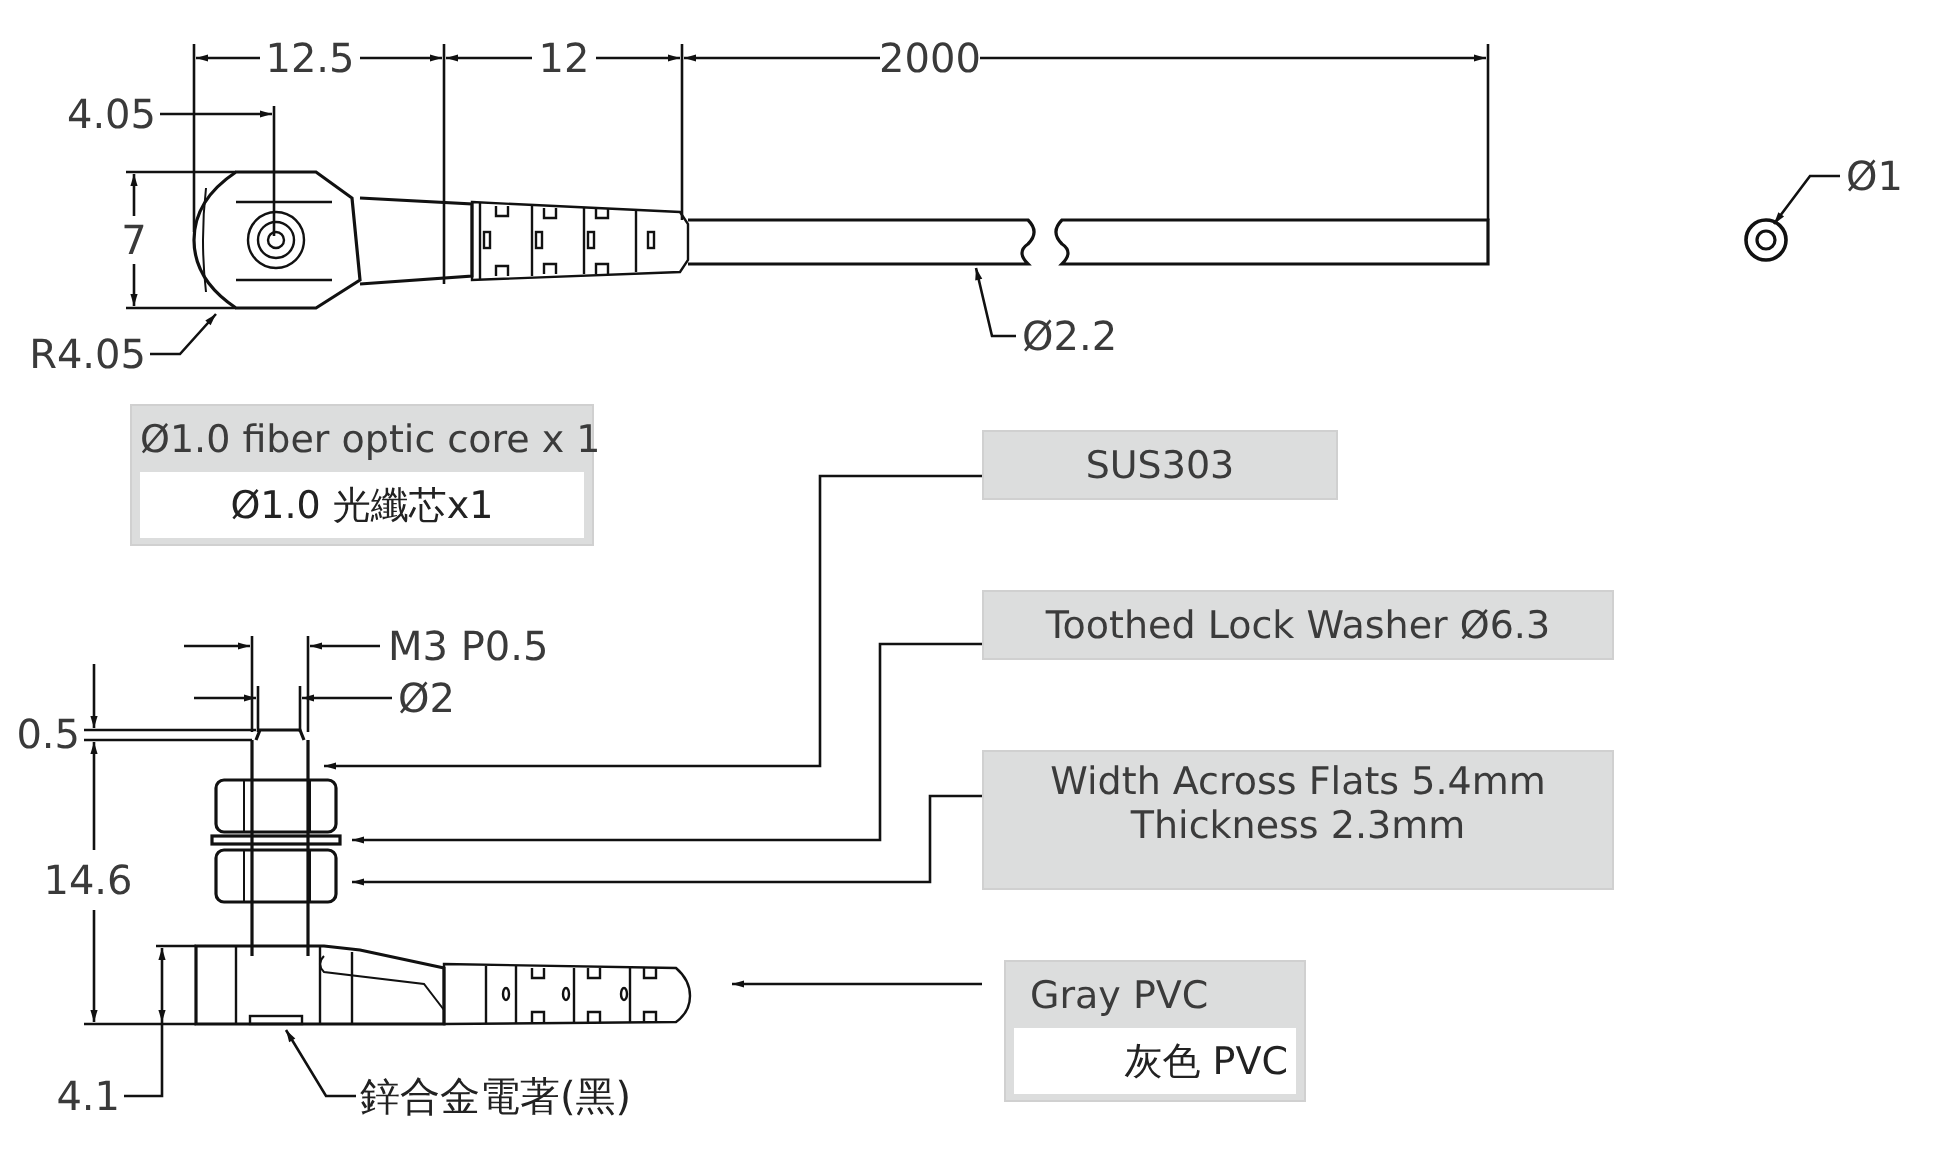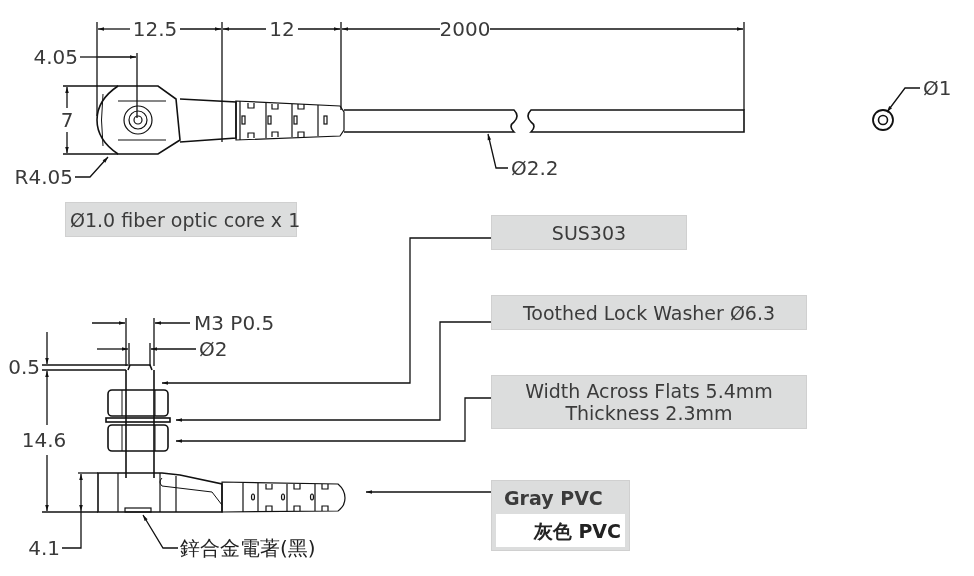--- a/index.html
+++ b/index.html
@@ -164,33 +164,34 @@
   <g stroke="#111" stroke-width="1.3" fill="none">
     <polyline points="491,238 410,238 410,383 162,383" marker-end="url(#arr)"></polyline>
     <polyline points="491,322 440,322 440,420 176,420" marker-end="url(#arr)"></polyline>
     <polyline points="491,398 465,398 465,441 176,441" marker-end="url(#arr)"></polyline>
     <line x1="491" y1="492" x2="366" y2="492" marker-end="url(#arr)"></line>
   </g>
 </svg>
 
 <div class="lbl" style="left:65px; top:202px; width:232px;">
   <div class="hd">Ø1.0 fiber optic core x 1</div>
+  <div class="bd">Ø1.0 光纖芯x1</div>
 </div>
 
-<div class="lbl" style="left:491px; top:215px; width:196px;">
+<div class="lbl" style="left:491px; top:215px; width:178px;">
   <div class="hd">SUS303</div>
 </div>
 
 <div class="lbl" style="left:491px; top:295px; width:316px;">
   <div class="hd">Toothed Lock Washer Ø6.3</div>
 </div>
 
 <div class="lbl" style="left:491px; top:375px; width:316px;">
-  <div class="hd" style="padding:4px 4px 4px;border-radius:18px;">
+  <div class="hd" style="padding:4px 4px 20px;border-radius:18px;">
     <div>Width Across Flats 5.4mm</div>
     <div>Thickness 2.3mm</div>
   </div>
 </div>
 
-<div class="lbl" style="left:491px; top:480px; width:139px;font-weight:bold;">
+<div class="lbl" style="left:502px; top:480px; width:151px;">
   <div class="hd" style="text-align:left; padding-left:12px;">Gray PVC</div>
   <div class="bd" style="text-align:right; padding-left:8px;">灰色 PVC</div>
 </div>
 
 </body></html>

